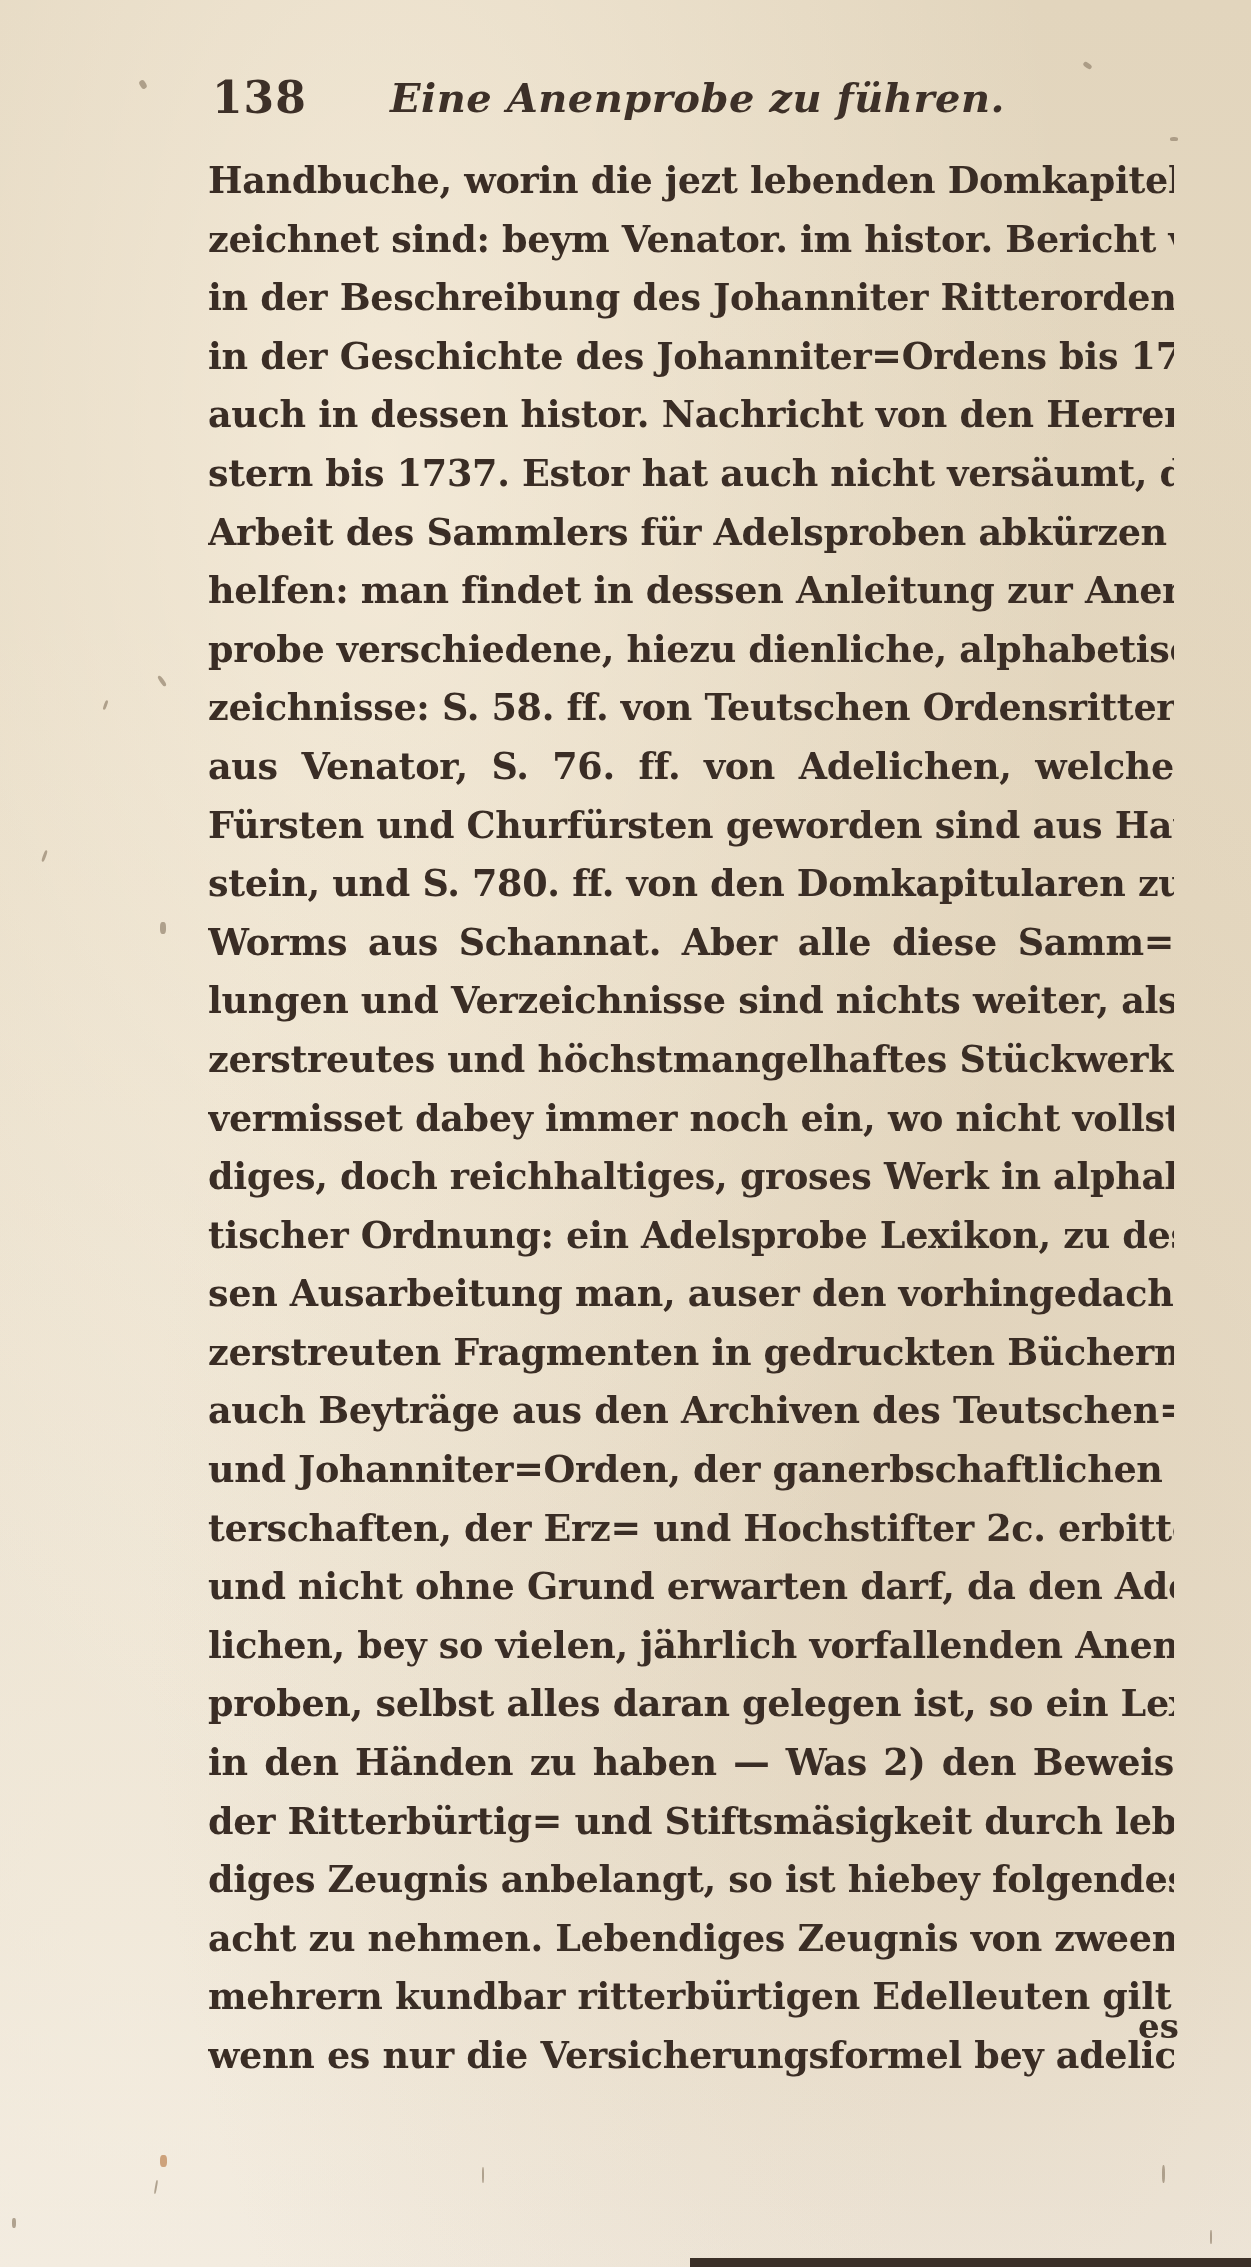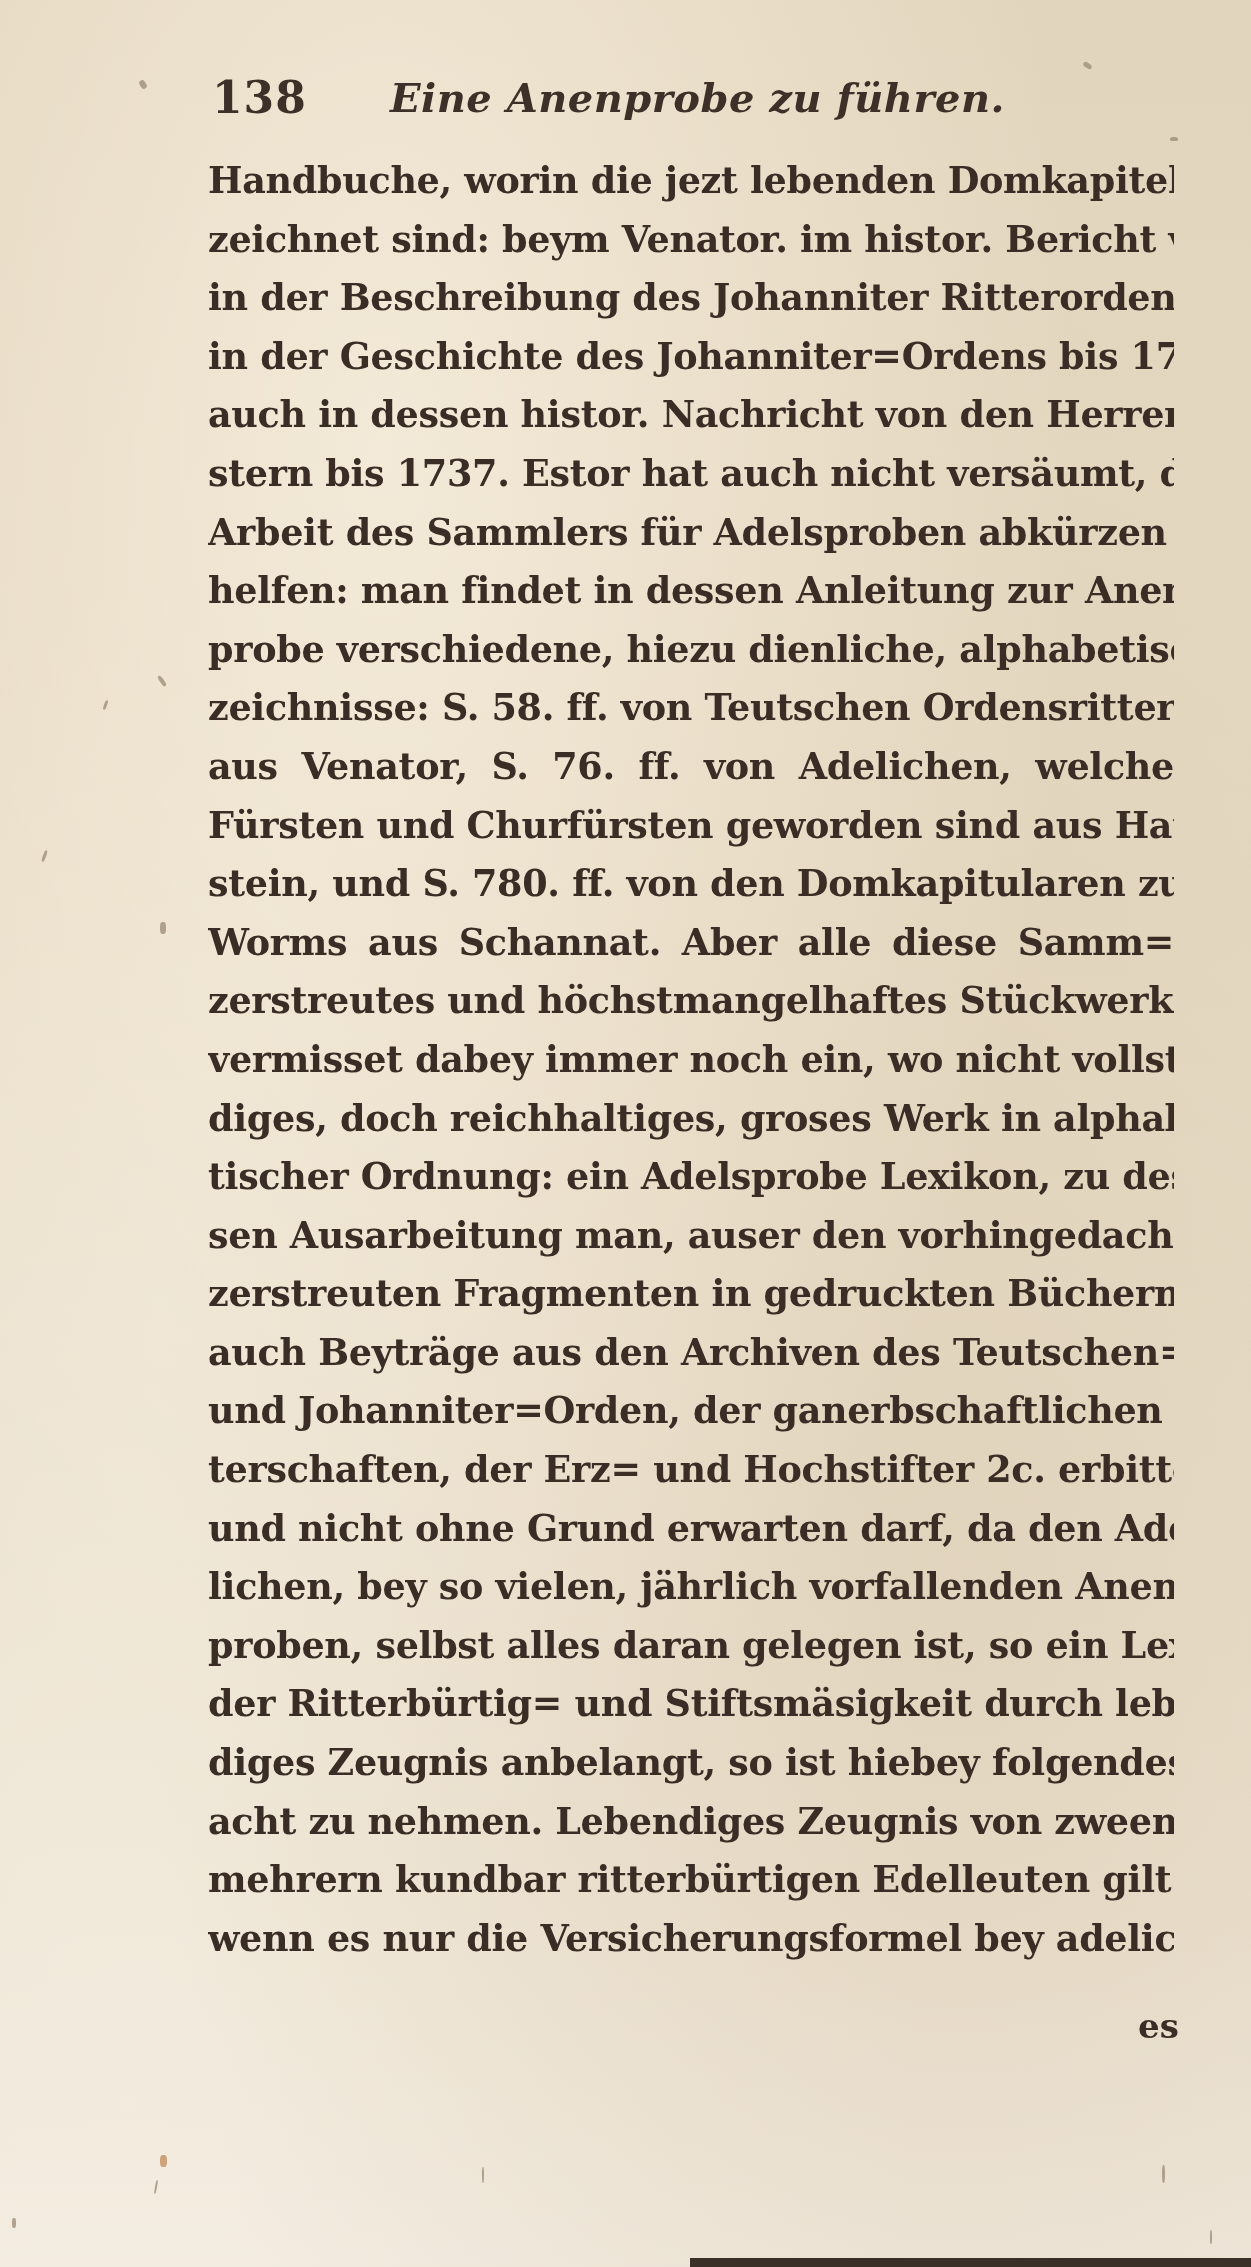--- a/index.html
+++ b/index.html
@@ -86,32 +86,34 @@
     <div class="line">auch in dessen histor. Nachricht von den Herrenmei=</div>
     <div class="line">stern bis 1737. Estor hat auch nicht versäumt, die</div>
     <div class="line">Arbeit des Sammlers für Adelsproben abkürzen zu</div>
     <div class="line">helfen: man findet in dessen Anleitung zur Anen=</div>
     <div class="line">probe verschiedene, hiezu dienliche, alphabetische Ver=</div>
     <div class="line">zeichnisse: S. 58. ff. von Teutschen Ordensrittern</div>
     <div class="line">aus Venator, S. 76. ff. von Adelichen, welche</div>
     <div class="line">Fürsten und Churfürsten geworden sind aus Hatt=</div>
     <div class="line">stein, und S. 780. ff. von den Domkapitularen zu</div>
     <div class="line">Worms aus Schannat. Aber alle diese Samm=</div>
+    <div class="line">lungen und Verzeichnisse sind nichts weiter, als</div>
     <div class="line">zerstreutes und höchstmangelhaftes Stückwerk: man</div>
     <div class="line">vermisset dabey immer noch ein, wo nicht vollstän=</div>
     <div class="line">diges, doch reichhaltiges, groses Werk in alphabe=</div>
     <div class="line">tischer Ordnung: ein Adelsprobe Lexikon, zu des=</div>
     <div class="line">sen Ausarbeitung man, auser den vorhingedachten,</div>
     <div class="line">zerstreuten Fragmenten in gedruckten Büchern, sich</div>
     <div class="line">auch Beyträge aus den Archiven des Teutschen=</div>
     <div class="line">und Johanniter=Orden, der ganerbschaftlichen Rit=</div>
     <div class="line">terschaften, der Erz= und Hochstifter 2c. erbitten muß,</div>
     <div class="line">und nicht ohne Grund erwarten darf, da den Ade=</div>
     <div class="line">lichen, bey so vielen, jährlich vorfallenden Anen=</div>
     <div class="line">proben, selbst alles daran gelegen ist, so ein Lexikon</div>
+    <div class="line">in den Händen zu haben — Was 2) den Beweis</div>
     <div class="line">der Ritterbürtig= und Stiftsmäsigkeit durch leben=</div>
     <div class="line">diges Zeugnis anbelangt, so ist hiebey folgendes in</div>
     <div class="line">acht zu nehmen. Lebendiges Zeugnis von zween oder</div>
     <div class="line">mehrern kundbar ritterbürtigen Edelleuten gilt nicht,</div>
     <div class="line">wenn es nur die Versicherungsformel bey adelichen</div>
   </div>
 
   <div class="catchword">es</div>
 
   <div class="bottom-edge"></div>

